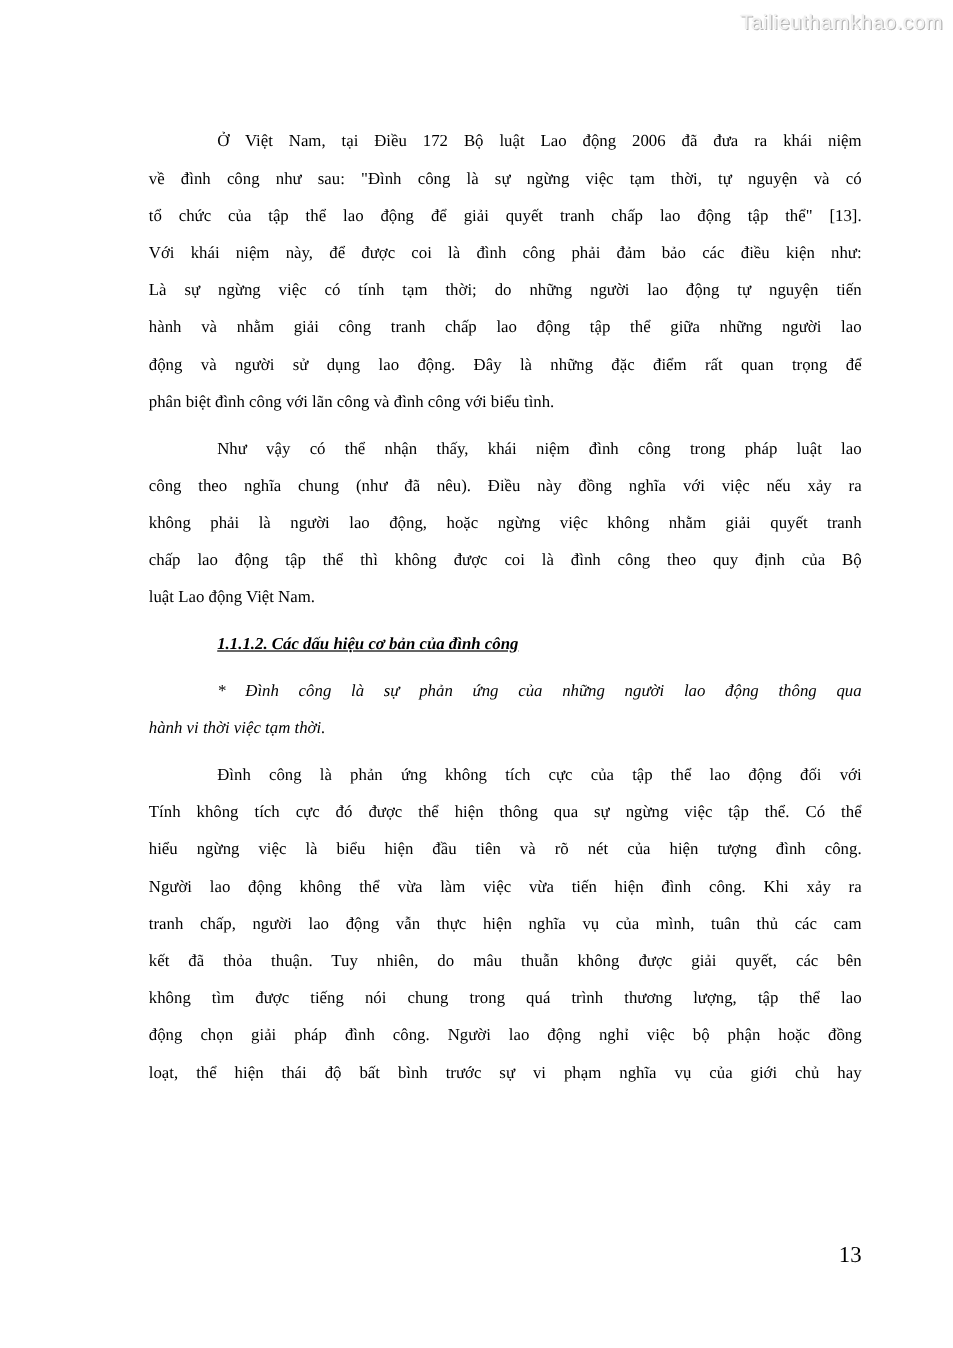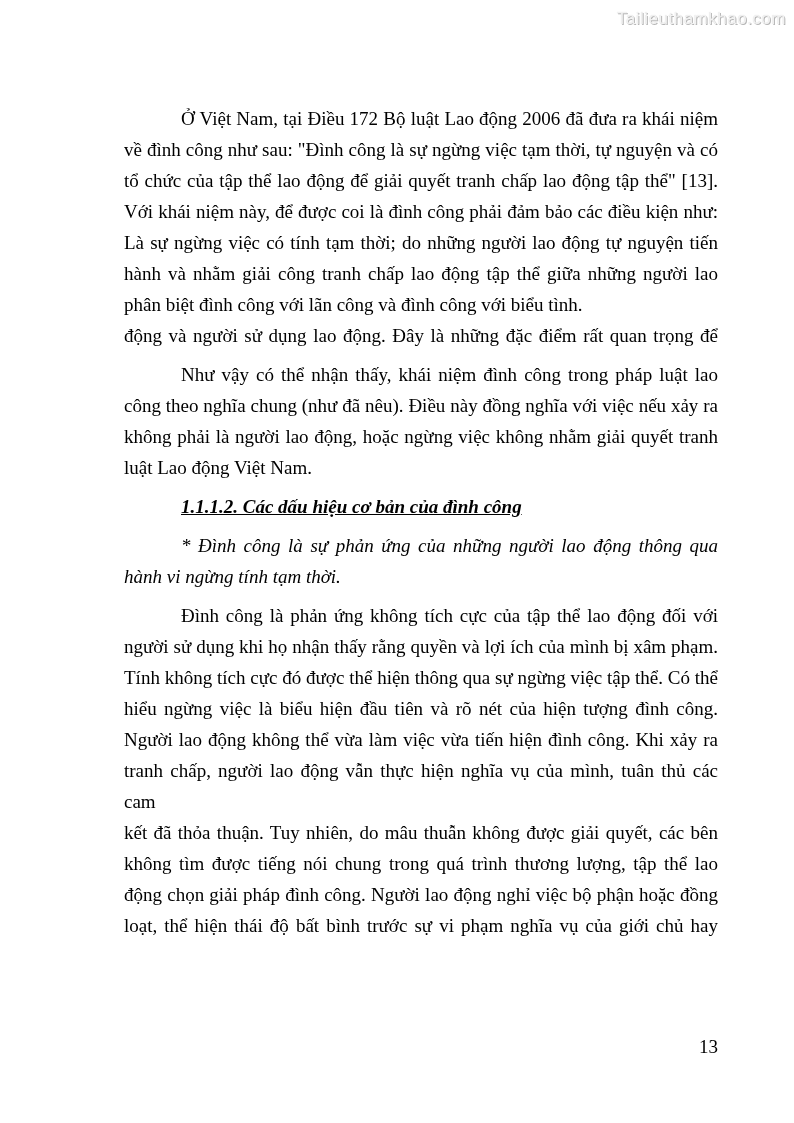--- a/index.html
+++ b/index.html
@@ -25,21 +25,21 @@
     letter-spacing: 0.5px;
     color: #f2f2f2;
     text-shadow: 1px 1px 0 #b5b5b5, 0 0 1px #d9d9d9;
     user-select: none;
   }
   .content {
     position: absolute;
     left: 124px;
     top: 103px;
     width: 594px;
-    font-size: 19px;
+    font-size: 14px;
   }
   .para {
     margin: 0 0 8px 0;
   }
   .line {
     line-height: 31px;
     text-align: justify;
     text-align-last: justify;
     white-space: normal;
   }
@@ -74,39 +74,39 @@
   <div class="watermark">Tailieuthamkhao.com</div>
 
   <main class="content" id="content">
       <div class="para body">
         <div class="line first">Ở Việt Nam, tại Điều 172 Bộ luật Lao động 2006 đã đưa ra khái niệm</div>
         <div class="line">về đình công như sau: "Đình công là sự ngừng việc tạm thời, tự nguyện và có</div>
         <div class="line">tổ chức của tập thể lao động để giải quyết tranh chấp lao động tập thể" [13].</div>
         <div class="line">Với khái niệm này, để được coi là đình công phải đảm bảo các điều kiện như:</div>
         <div class="line">Là sự ngừng việc có tính tạm thời; do những người lao động tự nguyện tiến</div>
         <div class="line">hành và nhằm giải công tranh chấp lao động tập thể giữa những người lao</div>
+        <div class="line">động và người sử dụng lao động. Đây là những đặc điểm rất quan trọng để</div>
         <div class="line last">phân biệt đình công với lãn công và đình công với biểu tình.</div>
-        <div class="line">động và người sử dụng lao động. Đây là những đặc điểm rất quan trọng để</div>
       </div>
       <div class="para body">
         <div class="line first">Như vậy có thể nhận thấy, khái niệm đình công trong pháp luật lao</div>
         <div class="line">công theo nghĩa chung (như đã nêu). Điều này đồng nghĩa với việc nếu xảy ra</div>
         <div class="line">không phải là người lao động, hoặc ngừng việc không nhằm giải quyết tranh</div>
+        <div class="line">chấp lao động tập thể thì không được coi là đình công theo quy định của Bộ</div>
         <div class="line last">luật Lao động Việt Nam.</div>
       </div>
       <div class="para heading">
         <div class="line first last">1.1.1.2. Các dấu hiệu cơ bản của đình công</div>
       </div>
       <div class="para italic">
         <div class="line first">* Đình công là sự phản ứng của những người lao động thông qua</div>
-        <div class="line last">hành vi ngừng tính tạm thời.</div>
+        <div class="line last">hành vi thời việc tạm thời.</div>
       </div>
       <div class="para body">
         <div class="line first">Đình công là phản ứng không tích cực của tập thể lao động đối với</div>
-        <div class="line">người sử dụng khi họ nhận thấy rằng quyền và lợi ích của mình bị xâm phạm.</div>
         <div class="line">Tính không tích cực đó được thể hiện thông qua sự ngừng việc tập thể. Có thể</div>
         <div class="line">hiểu ngừng việc là biểu hiện đầu tiên và rõ nét của hiện tượng đình công.</div>
         <div class="line">Người lao động không thể vừa làm việc vừa tiến hiện đình công. Khi xảy ra</div>
         <div class="line">tranh chấp, người lao động vẫn thực hiện nghĩa vụ của mình, tuân thủ các cam</div>
         <div class="line">kết đã thỏa thuận. Tuy nhiên, do mâu thuẫn không được giải quyết, các bên</div>
         <div class="line">không tìm được tiếng nói chung trong quá trình thương lượng, tập thể lao</div>
         <div class="line">động chọn giải pháp đình công. Người lao động nghỉ việc bộ phận hoặc đồng</div>
         <div class="line">loạt, thể hiện thái độ bất bình trước sự vi phạm nghĩa vụ của giới chủ hay</div>
       </div>
     </main>

